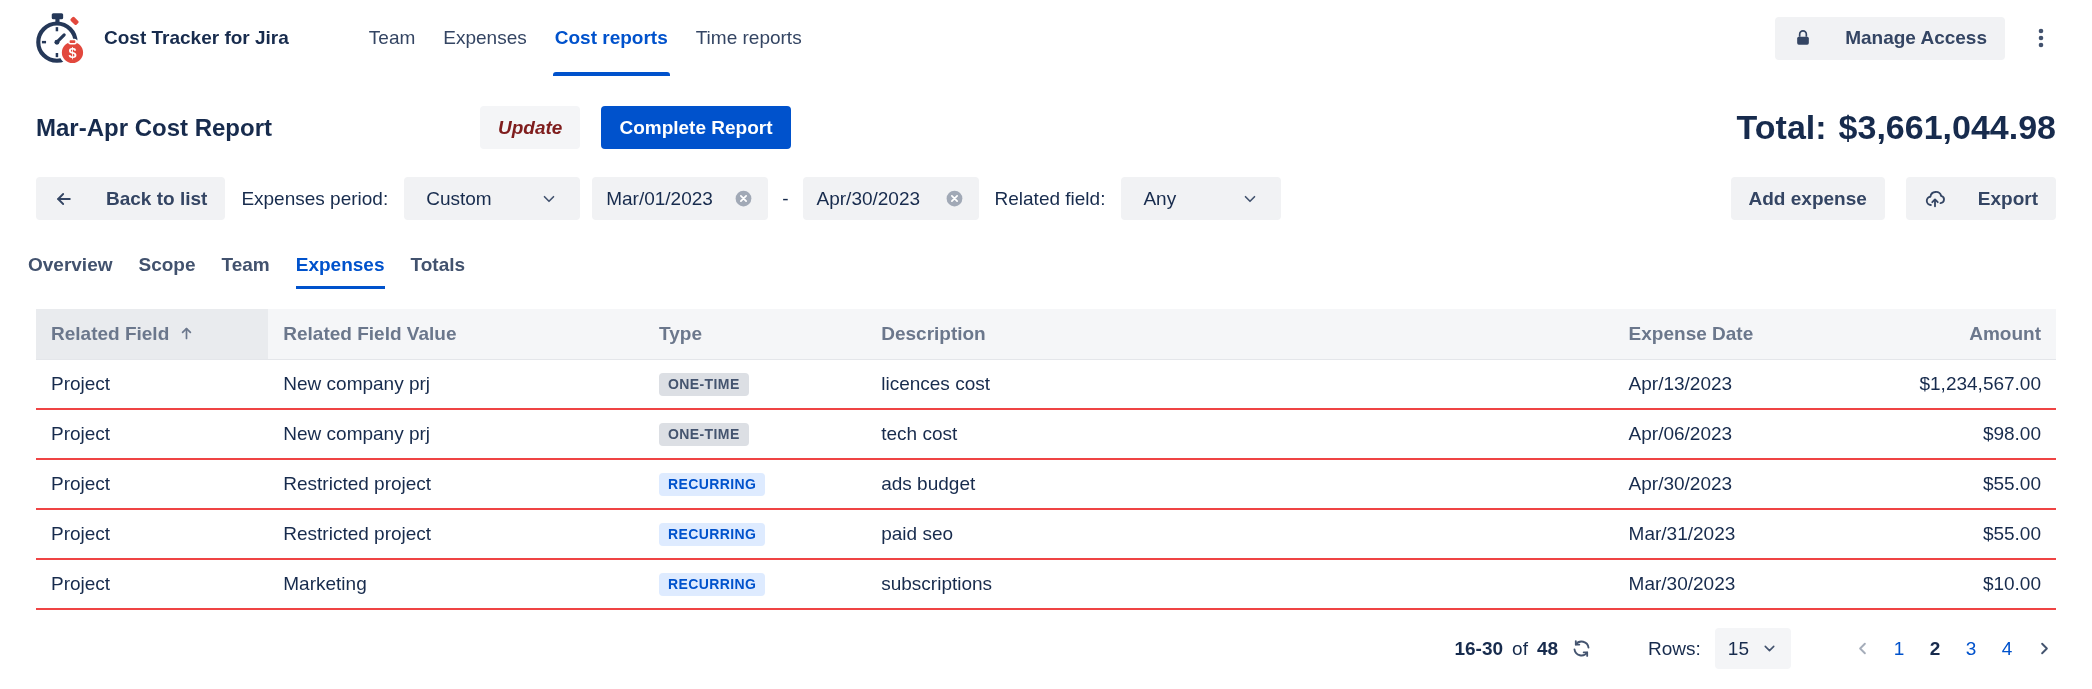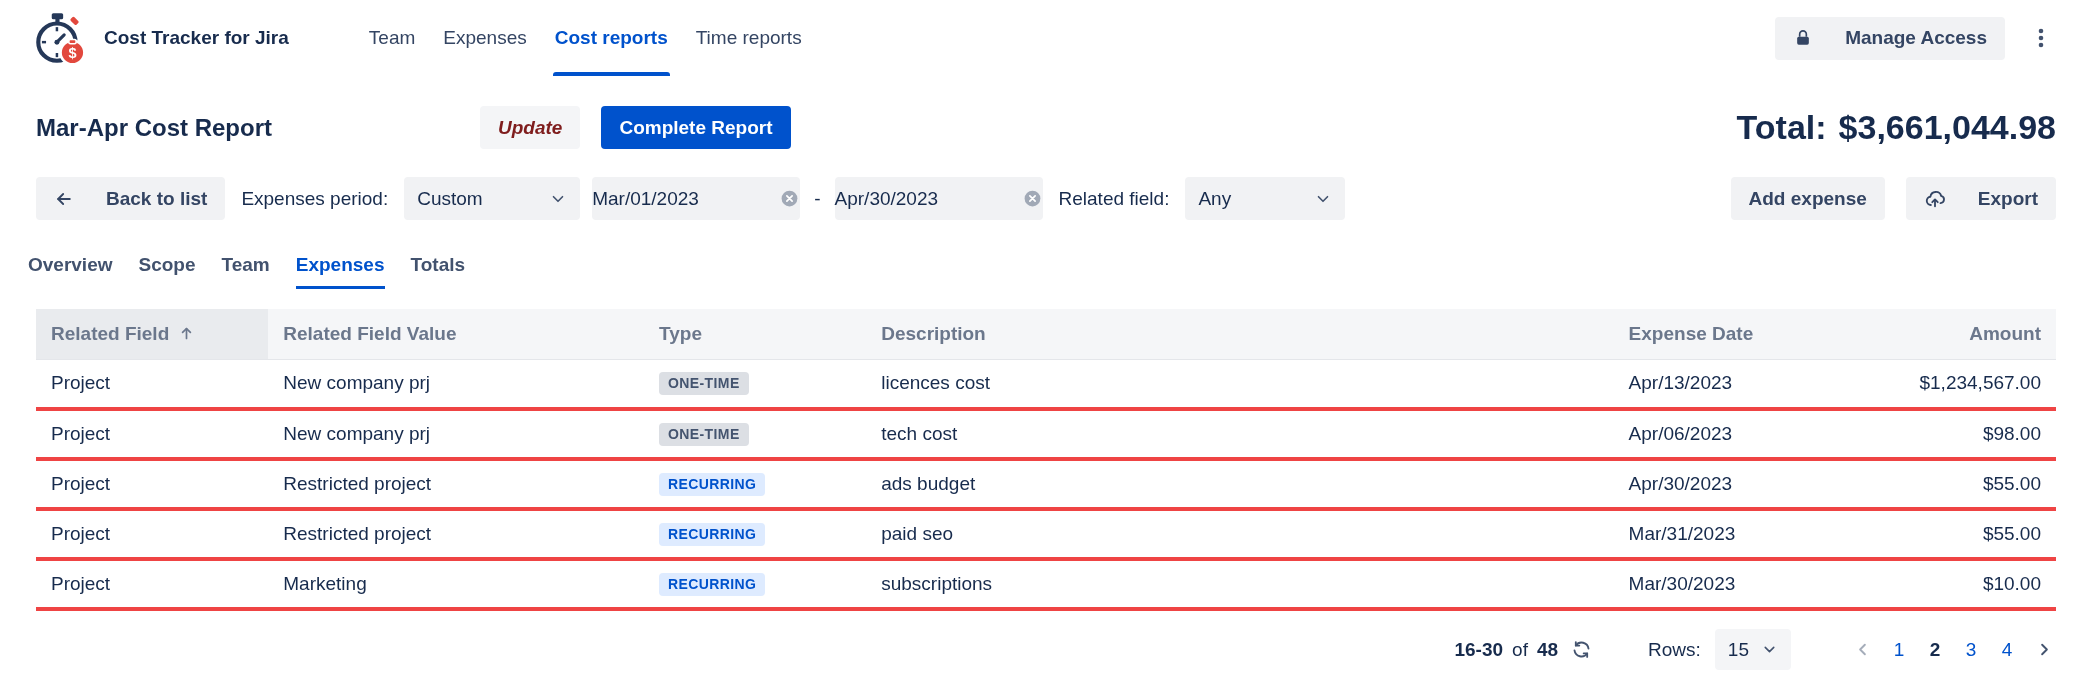--- a/index.html
+++ b/index.html
@@ -30,46 +30,46 @@
   
   .report-row { display: flex; align-items: center; padding: 0 36px; margin-top: 30px; gap: 48px; }
   .report-title { font-size: 24px; font-weight: 700; color: #172B4D; }
   .report-actions { display: flex; align-items: center; gap: 21px; margin-left: 160px; }
   .report-total { margin-left: auto; font-size: 34px; font-weight: 600; color: #172B4D; display: flex; gap: 12px; }
 
   
   .filter-row { display: flex; align-items: center; padding: 0 36px; margin-top: 28px; gap: 12px; }
   .filter-label { font-size: 19px; color: #172B4D; white-space: nowrap; padding: 0 4px; }
   .select-control { display: inline-flex; align-items: center; justify-content: space-between; gap: 14px;
-                    height: 43px; padding: 0 13px; border-radius: 4px; background: #F1F2F4;
+                    height: 43px; padding: 0 22px; border-radius: 4px; background: #F1F2F4;
                     font-size: 19px; color: #172B4D; cursor: pointer; }
   .select-custom { width: 176px; }
   .select-any { width: 160px; }
   .date-field { display: inline-flex; align-items: center; justify-content: space-between; gap: 14px;
-                height: 43px; width: 208px; padding: 0 0; border-radius: 4px; background: #F1F2F4;
+                height: 43px; width: 176px; padding: 0 14px; border-radius: 4px; background: #F1F2F4;
                 font-size: 19px; color: #172B4D; cursor: text; }
   .date-sep { font-size: 19px; color: #172B4D; padding: 0 2px; }
   .filter-right { margin-left: auto; display: flex; align-items: center; gap: 21px; }
   .chev { flex: 0 0 auto; color: #42526E; }
   .clear-btn { display: inline-flex; cursor: pointer; color: #8590A2; }
 
   
   .tabs-row { display: flex; align-items: flex-end; gap: 26px; padding: 0 28px; margin-top: 34px; }
   .tab { font-size: 19px; font-weight: 600; color: #42526E; padding-bottom: 10px;
          border-bottom: 3px solid transparent; cursor: pointer; white-space: nowrap; }
   .tab.active { color: #0052CC; border-bottom-color: #0052CC; }
 
   
   .expenses-table { width: calc(100% - 72px); margin: 20px 36px 0; border-collapse: collapse; table-layout: fixed; }
   .expenses-table th { height: 50px; background: #F5F6F8; color: #6B778C; font-size: 19px; font-weight: 700;
                        text-align: left; padding: 0 15px; }
   .expenses-table th.sorted { background: #E9EBEE; }
   .th-inner { display: inline-flex; align-items: center; gap: 9px; }
   .expenses-table td { height: 50px; padding: 0 15px; font-size: 19px; color: #172B4D;
-                       border-bottom: 4px solid #ef4444; }
+                       border-bottom: 2px solid #ef4444; }
   .expenses-table tbody tr:first-child td { border-top: 1px solid #E4E6EA; }
   .col-amount, th.col-amount { text-align: right; }
   .type-badge { display: inline-block; padding: 4px 9px; border-radius: 4px; font-size: 14px;
                 font-weight: 700; letter-spacing: 0.4px; line-height: 1.1; }
   .type-badge[data-kind="onetime"] { background: #DCDFE4; color: #44546F; }
   .type-badge[data-kind="recurring"] { background: #DEEBFF; color: #0052CC; }
 
   
   .table-footer { display: flex; align-items: center; justify-content: flex-end; gap: 56px;
                   padding: 0 33px; margin-top: 18px; font-size: 19px; color: #172B4D; }

